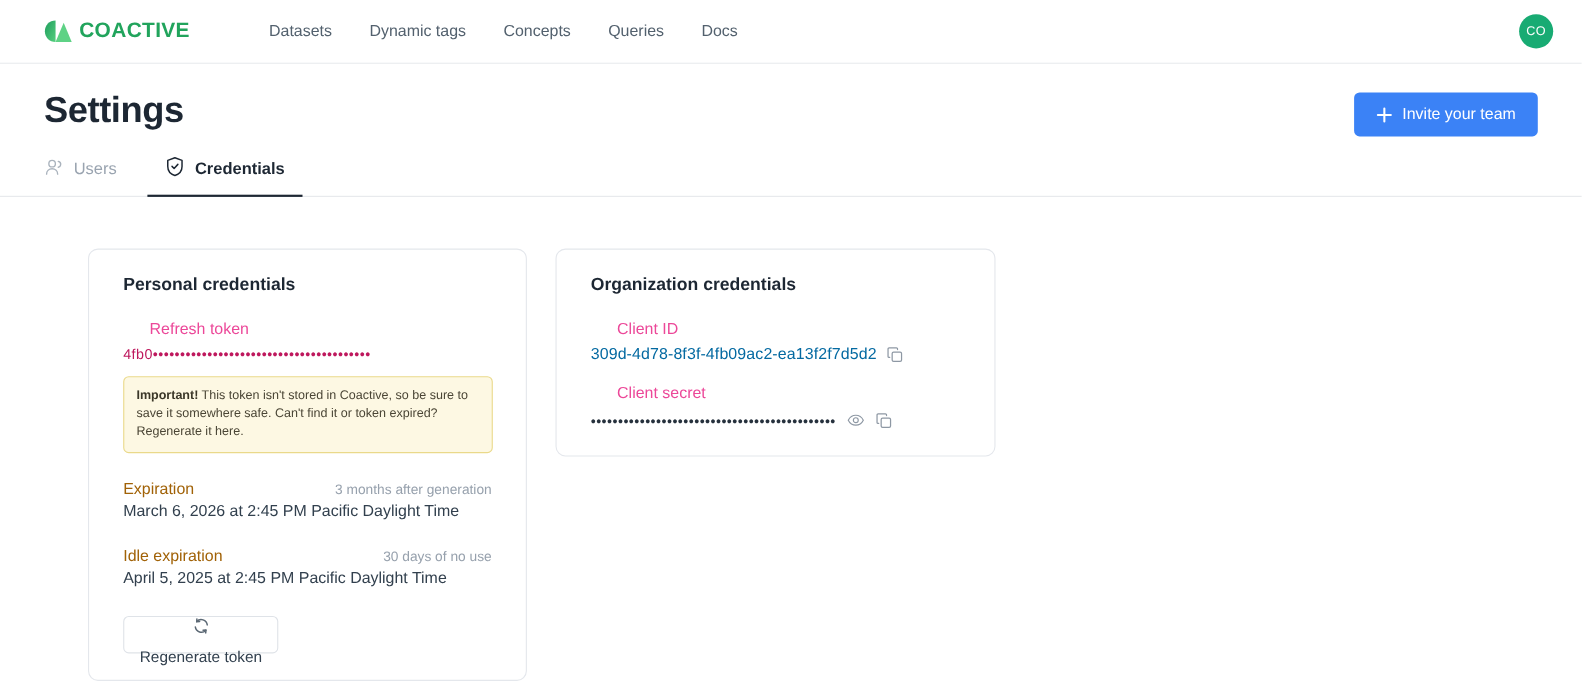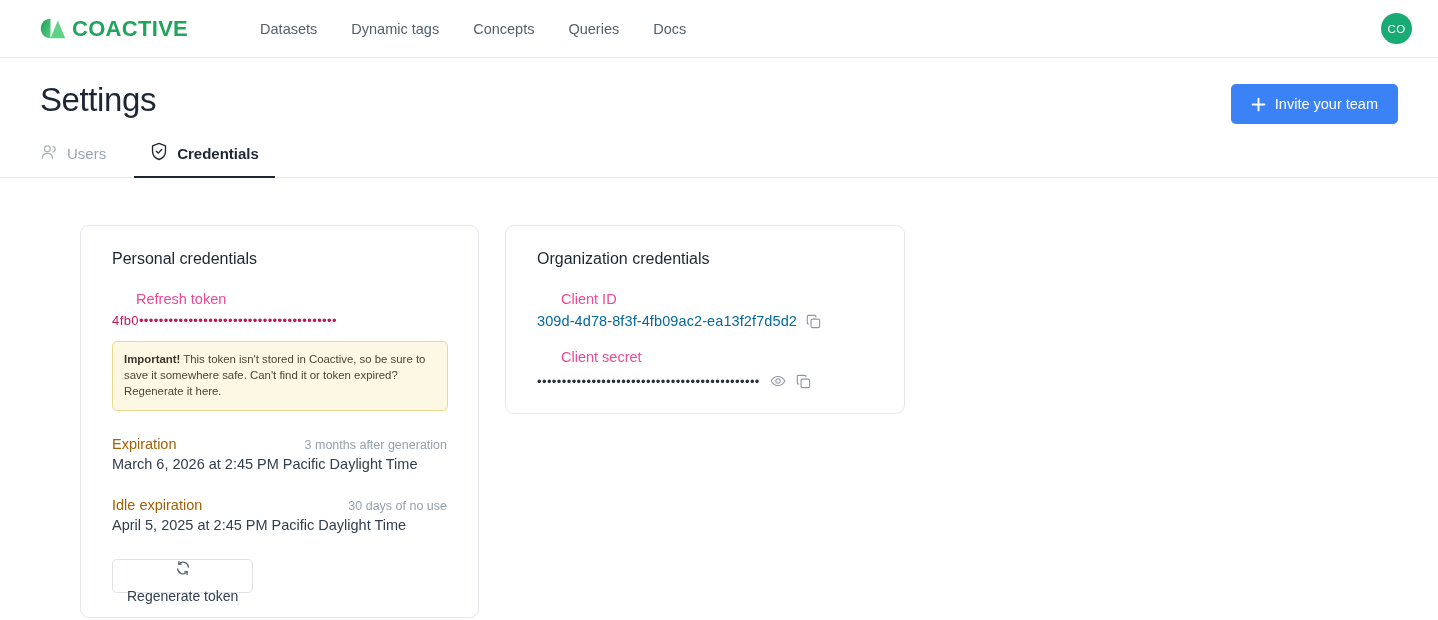--- a/index.html
+++ b/index.html
@@ -21,21 +21,21 @@
     background: #fff;
   }
   .brand {
     display: flex;
     align-items: center;
     gap: 6px;
     margin-right: 36px;
   }
   .brand-mark { width: 26px; height: 21px; display: block; }
   .brand-word {
-    font-size: 22px;
+    font-size: 19px;
     font-weight: 700;
     letter-spacing: 0.3px;
     color: #21a45c;
     font-family: "Liberation Sans", sans-serif;
   }
   .nav-links { display: flex; align-items: flex-start; gap: 34px; padding-left: 36px; }
   .nav-link {
     font-size: 14.5px;
     color: #53616e;
     text-decoration: none;
@@ -55,21 +55,21 @@
   }
 
   
   .page-head {
     padding: 24px 40px 0 40px;
     display: flex;
     align-items: flex-start;
   }
   .page-title {
     font-size: 33px;
-    font-weight: 400;
+    font-weight: 700;
     color: #1d2733;
     letter-spacing: -0.4px;
     line-height: 1.1;
   }
   .head-spacer { flex: 1; }
   .invite-btn {
     display: inline-flex;
     align-items: center;
     gap: 9px;
     background: #3b82f6;
@@ -126,21 +126,21 @@
   .card {
     background: #ffffff;
     border: 1px solid #e4e7ec;
     border-radius: 9px;
     padding: 24px 31px 24px 31px;
   }
   .card-personal { width: 399px; }
   .card-org { width: 400px; }
   .card-title {
     font-size: 16px;
-    font-weight: 400;
+    font-weight: 700;
     color: #1d2733;
     margin-bottom: 23px;
   }
   .field-label {
     font-size: 14.5px;
     color: #ec4899;
     margin-bottom: 6px;
     margin-left: 24px;
   }
   .field-value {

